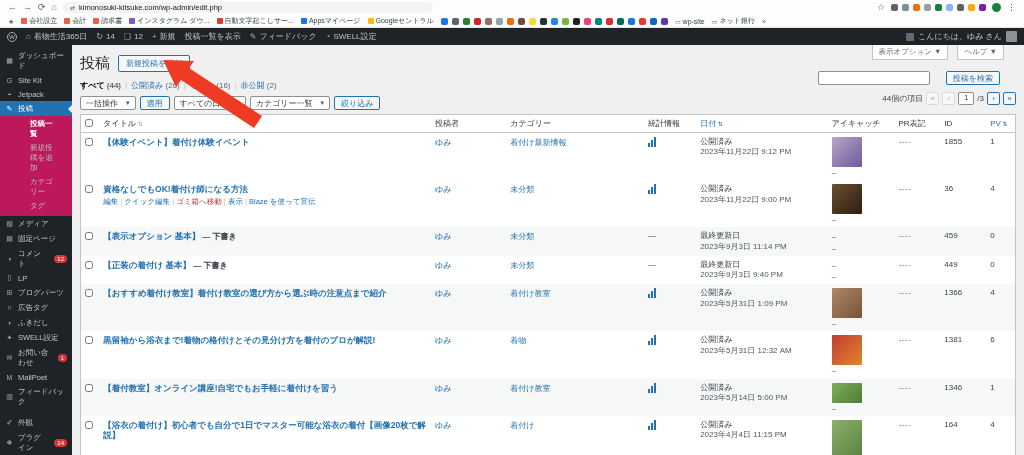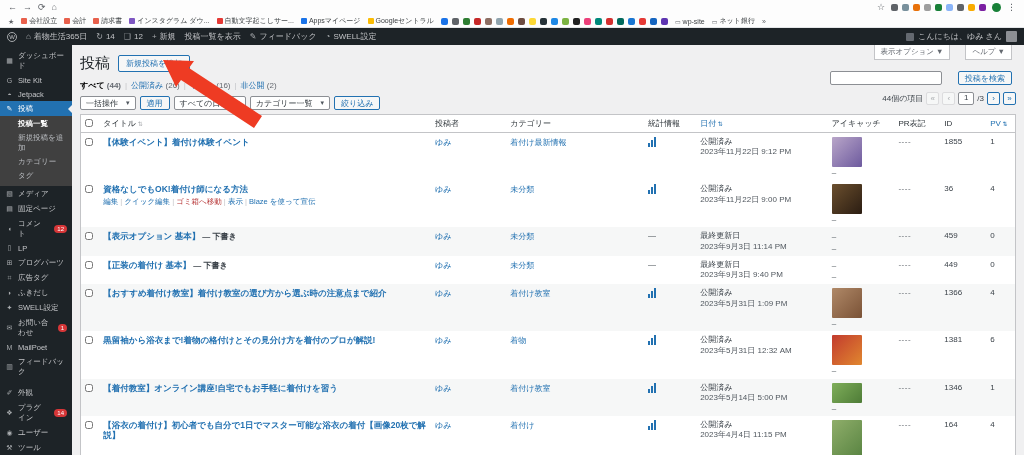--- a/index.html
+++ b/index.html
@@ -33,38 +33,38 @@
 .abicon{width:8px;height:8px;background:#646970;border-radius:1px;display:inline-block}
 
 
 .wrap{display:flex;height:410px}
 .sidebar{width:72px;background:#1d2327;color:#c3c4c7;font-size:7.5px;padding-top:3px;flex-shrink:0;overflow:hidden}
 .si{display:flex;align-items:center;gap:4px;padding:2.5px 5px;cursor:pointer;position:relative}
 .si .ic{width:9px;color:#a7aaad;font-size:7px;text-align:center;flex-shrink:0}
 .si.active{background:#2271b1;color:#fff}
 .si.active .ic{color:#fff}
 .si.active::after{content:"";position:absolute;right:0;top:50%;transform:translateY(-50%);border:4px solid transparent;border-right-color:#f0f0f1}
-.subwrap{background:#404040;padding:1px 0 3px}
+.subwrap{background:#be185d;padding:1px 12px 3px}
 .si.sub{padding:2px 5px 2px 18px;color:#b9bcc0}
 .si.sub.current{color:#fff;font-weight:bold}
 .badge{background:#d63638;color:#fff;border-radius:6px;font-size:6px;padding:0 3px;line-height:8px;margin-left:2px}
 .gap-top{margin-top:6px}
 .i-dash::before{content:"▦"}.i-g::before{content:"G"}.i-jp::before{content:"◓"}.i-post::before{content:"✎"}
 .i-media::before{content:"▧"}.i-page::before{content:"▤"}.i-com::before{content:"◖"}.i-lp::before{content:"▯"}
 .i-bp::before{content:"⊞"}.i-ad::before{content:"⌗"}.i-fk::before{content:"◗"}.i-sw::before{content:"✦"}
 .i-ct::before{content:"✉"}.i-mp::before{content:"M"}.i-fb::before{content:"▥"}.i-ap::before{content:"✐"}
 .i-pl::before{content:"❖"}.i-us::before{content:"◉"}.i-tl::before{content:"⚒"}
 
 .main{flex:1;position:relative;padding:0 8px;overflow:hidden}
-.screen-tabs{position:absolute;top:0;right:12px;display:flex;gap:15px}
+.screen-tabs{position:absolute;top:0;right:20px;display:flex;gap:9px}
 .stab{background:#fff;border:1px solid #c3c4c7;border-top:none;padding:2px 6px;font-size:7.5px;color:#646970;cursor:pointer}
 .title-row{display:flex;align-items:center;gap:8px;padding-top:9px}
 .pagetitle{font-size:15px;font-weight:400;color:#1d2327}
 .addnew{font-size:8px;padding:2px 7px;border:1px solid #2271b1;color:#2271b1;background:#f6f7f7;border-radius:2px;cursor:pointer}
-.search-row{position:absolute;top:26px;right:12px;display:flex;gap:16px;align-items:center}
+.search-row{position:absolute;top:26px;right:24px;display:flex;gap:16px;align-items:center}
 .search-row input{width:112px;height:14px;border:1px solid #8c8f94;border-radius:2px;background:#fff;font-size:8px;padding:0 3px}
 .btn{font-size:8px;padding:1px 6px;border:1px solid #2271b1;color:#2271b1;background:#f6f7f7;border-radius:2px;cursor:pointer;height:14px}
 .views{margin-top:7px;font-size:8px;color:#646970;display:flex;gap:4px;align-items:center}
 .views a{color:#2271b1;text-decoration:none;cursor:pointer}
 .views .cur{color:#000;font-weight:bold}
 .views .cnt{color:#646970}
 .views .sep{color:#c3c4c7}
 .controls{display:flex;gap:4px;margin-top:5px;align-items:center}
 .selbox{background:#fff;border:1px solid #8c8f94;border-radius:2px;padding:1px 5px;font-size:8px;color:#2c3338;display:flex;align-items:center;gap:8px;height:14px;cursor:pointer}
 .selbox::after{content:"▾";font-size:7px;color:#50575e}
@@ -105,20 +105,24 @@
 </head>
 <body>
 
 <div class="screen">
 
   <div class="toolbar">
     <span class="navic">←</span>
     <span class="navic">→</span>
     <span class="navic">⟳</span>
     <span class="navic">⌂</span>
+    <div class="pill">
+      <span class="navic" style="font-size:6px">⇄</span>
+      <span>kimonosuki-kitsuke.com/wp-admin/edit.php</span>
+    </div>
     <span class="spacer"></span>
     <span class="navic">☆</span>
     <span class="exticons">
         <span class="dot" style="background: rgb(95, 99, 104);"></span>
         <span class="dot" style="background: rgb(120, 144, 156);"></span>
         <span class="dot" style="background: rgb(232, 113, 10);"></span>
         <span class="dot" style="background: rgb(158, 158, 158);"></span>
         <span class="dot" style="background: rgb(24, 128, 56);"></span>
         <span class="dot" style="background: rgb(138, 180, 248);"></span>
         <span class="dot" style="background: rgb(95, 99, 104);"></span>

